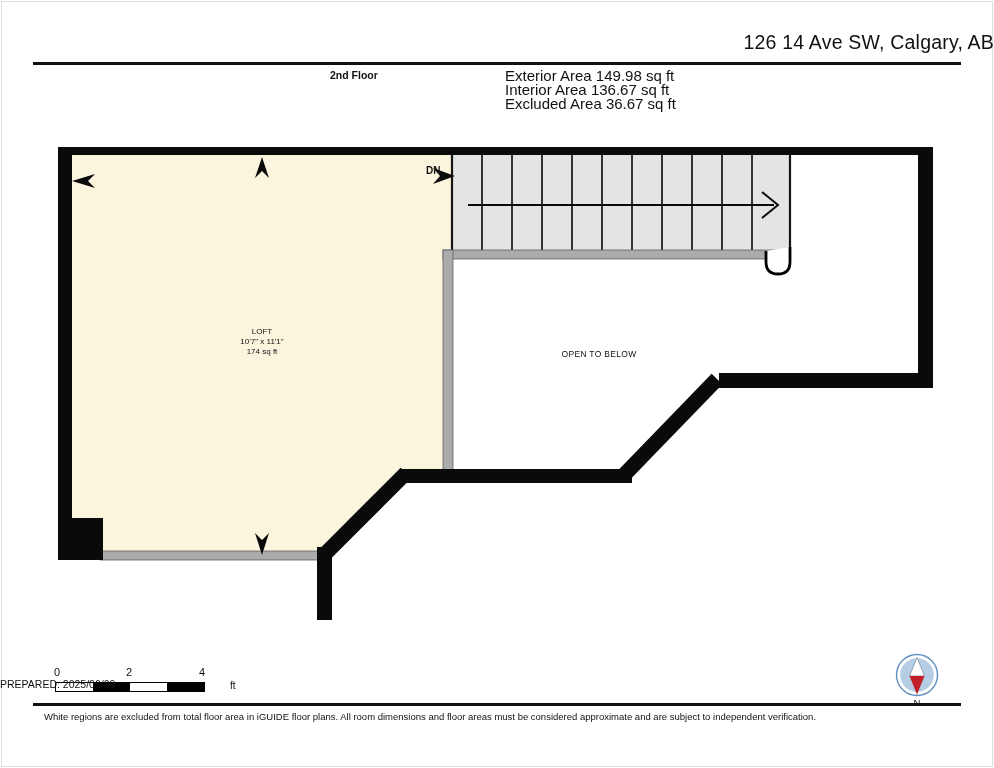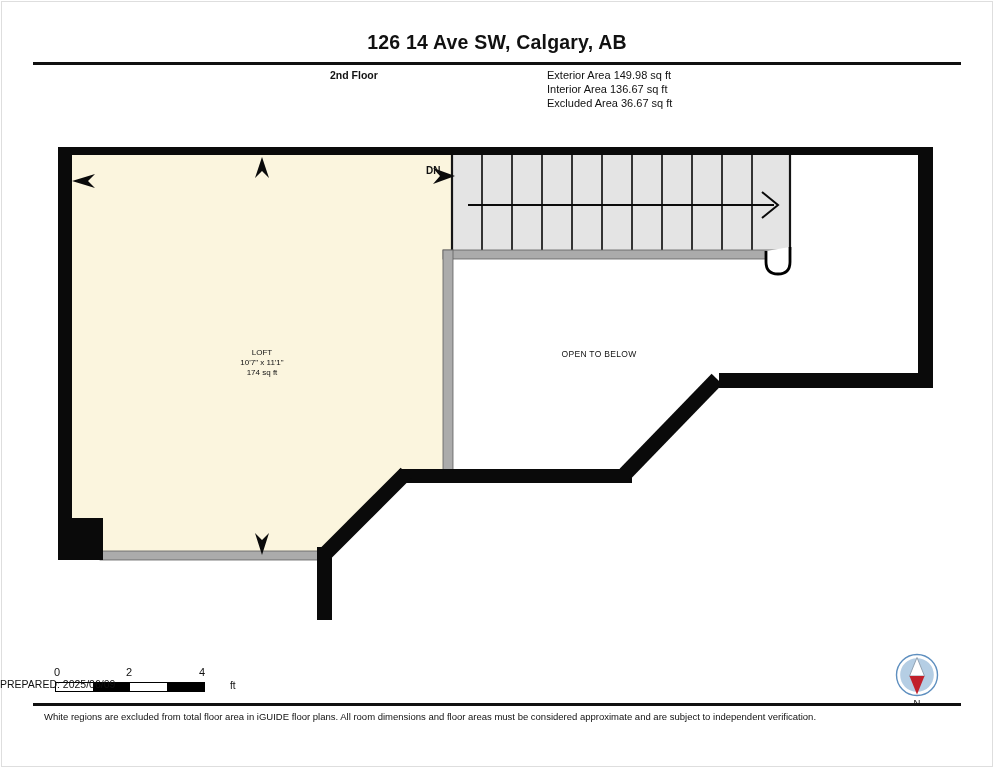--- a/index.html
+++ b/index.html
@@ -1,28 +1,28 @@
 <!DOCTYPE html>
 <html><head>
 <meta charset="utf-8">
 <style>
   html,body{margin:0;padding:0;background:#ffffff;}
   body{width:994px;height:768px;position:relative;overflow:hidden;
        font-family:"Liberation Sans","DejaVu Sans",sans-serif;color:#111;}
   .frame{position:absolute;inset:1px;border:1px solid #DEDEDE;pointer-events:none;}
   .abs{position:absolute;}
-  .title{top:31px;left:0;width:994px;text-align:center;font-size:19.5px;font-weight:bold;letter-spacing:.2px;}
+  .title{top:31px;left:0;width:994px;text-align:right;font-size:19.5px;font-weight:normal;letter-spacing:.2px;}
   .rule{left:33px;width:928px;height:3px;background:#101010;}
   .rule-top{top:62px;}
   .rule-bottom{top:703px;}
   .floor-label{top:69px;left:330px;width:162px;text-align:left;font-size:10.5px;font-weight:bold;}
-  .area-col{top:69px;left:505px;font-size:11px;line-height:13.8px;margin-left:42px;}
+  .area-col{top:69px;left:505px;font-size:15px;line-height:13.8px;}
   .plan-svg{top:0;left:0;width:994px;height:768px;}
   .room-label{top:327px;left:262px;transform:translateX(-50%);text-align:center;
-              font-size:8px;line-height:10px;white-space:nowrap;margin-top:21px;}
+              font-size:8px;line-height:10px;white-space:nowrap;}
   .open-label{top:349px;left:599px;transform:translateX(-50%);font-size:8.5px;letter-spacing:.3px;white-space:nowrap;}
   .dn-label{top:165px;left:426px;font-size:10px;font-weight:bold;}
   .tick{top:666px;transform:translateX(-50%);font-size:11px;}
   .scalebar{top:682px;left:55px;width:148px;height:8px;border:1.5px solid #000;display:flex;}
   .scalebar .seg{flex:1;}
   .seg.w{background:#fff;}
   .seg.b{background:#000;}
   .ft-label{top:680px;left:210px;font-size:10px;padding-left:20px;}
   .prepared{top:678px;left:0;width:994px;text-align:left;font-size:10.5px;}
   .disclaimer{top:711px;left:33px;width:930px;font-size:9.5px;white-space:nowrap;margin-left:11px;}

